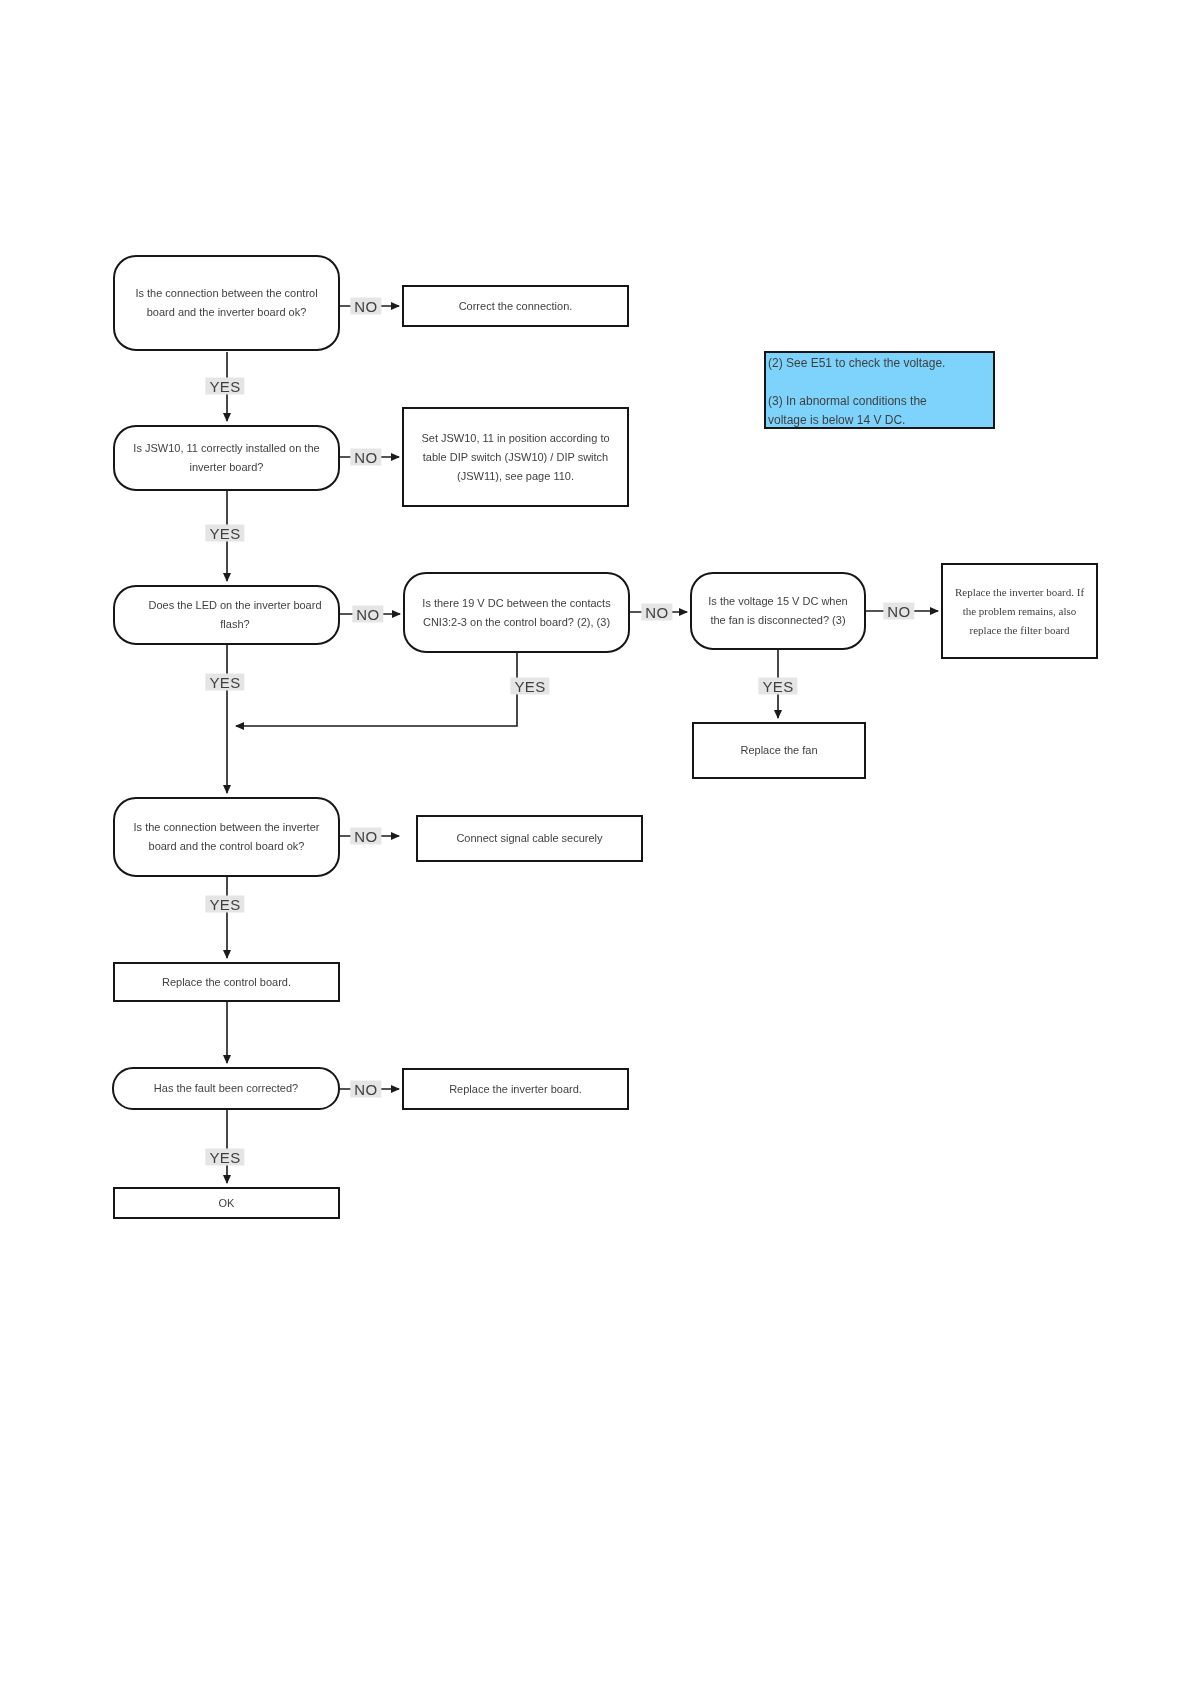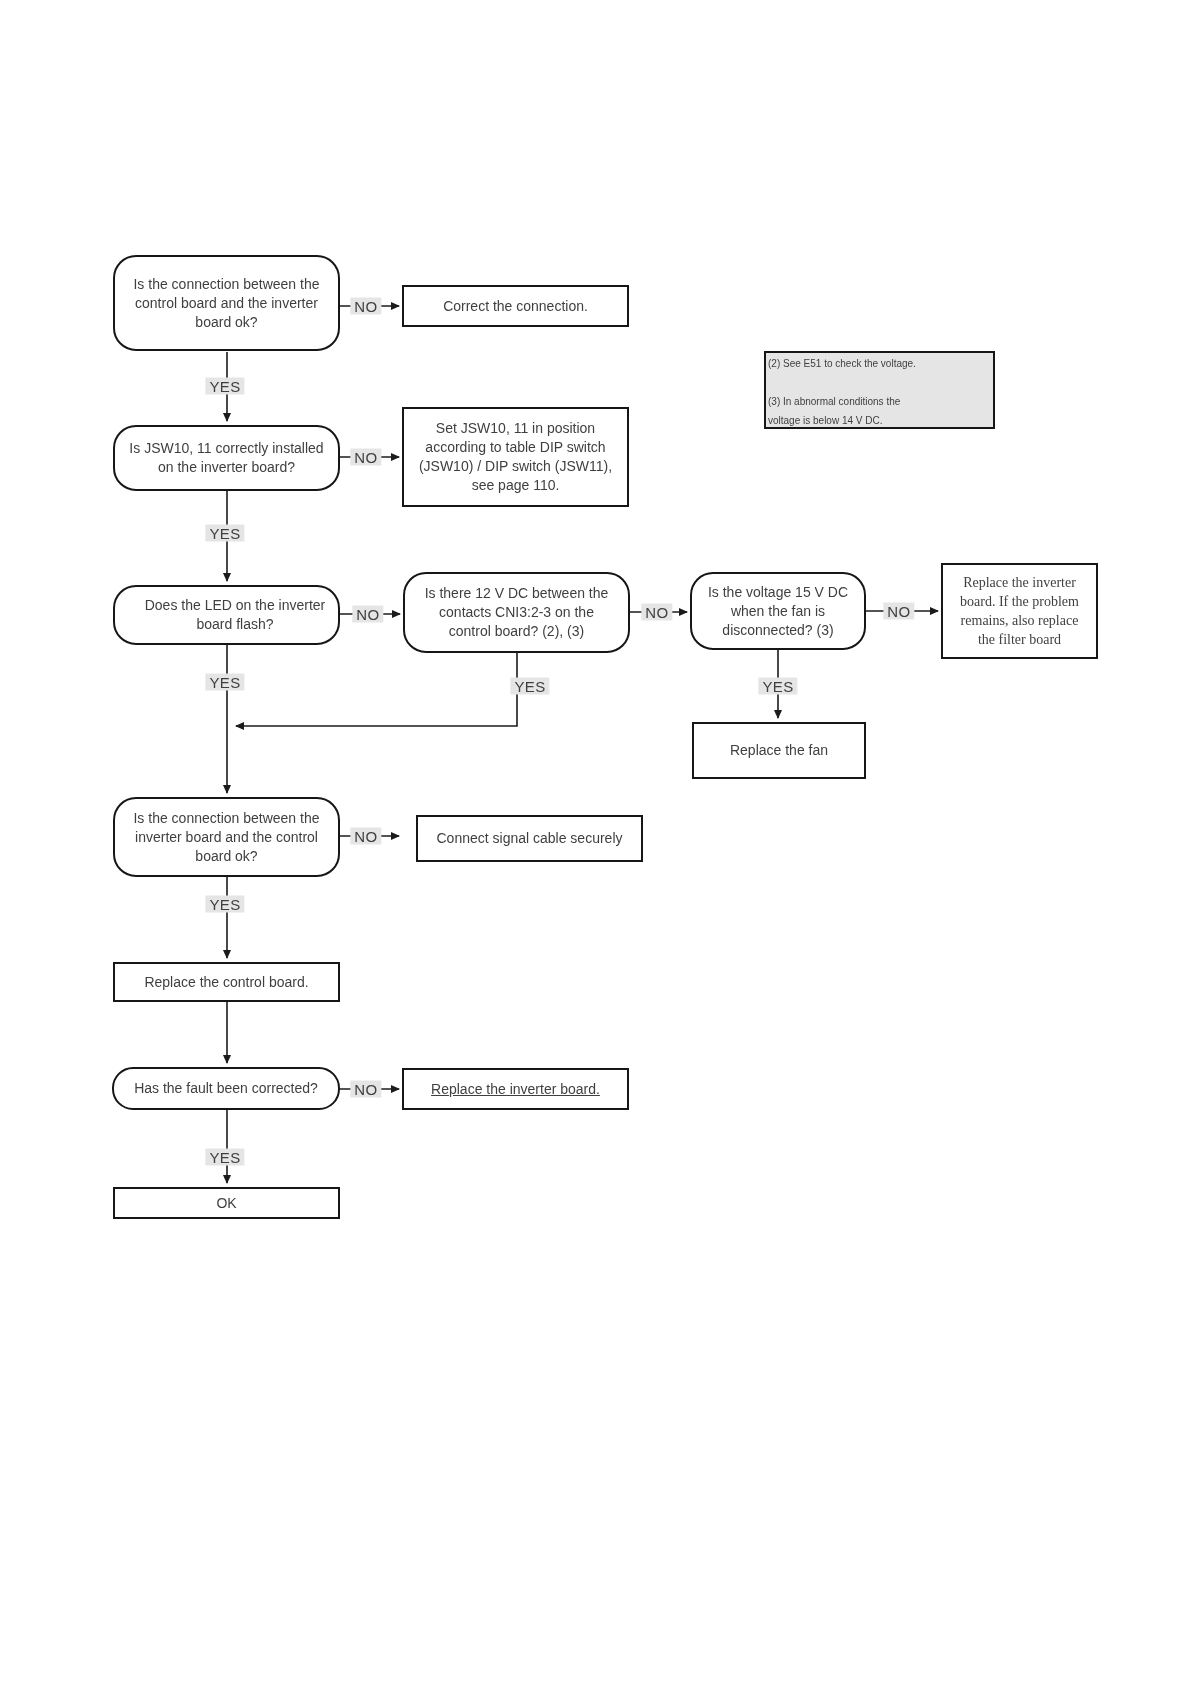--- a/index.html
+++ b/index.html
@@ -20,21 +20,21 @@
     left: 0;
     top: 0;
   }
   .node {
     position: absolute;
     display: flex;
     align-items: center;
     justify-content: center;
     text-align: center;
     color: #3f3f3f;
-    font-size: 14px;
+    font-size: 11px;
     line-height: 19px;
     background: #ffffff;
     box-sizing: border-box;
   }
   .decision {
     border: 2.2px solid #161616;
     border-radius: 23px;
     padding: 4px 12px;
   }
   .pill {
@@ -50,23 +50,23 @@
     background: #e5e5e5;
     padding: 0 4px;
     color: #3f3f3f;
     font-size: 15px;
     letter-spacing: 0.4px;
     white-space: nowrap;
   }
   .note {
     position: absolute;
     border: 2px solid #161616;
-    background: #e5e5e5;
+    background: #7dd3fc;
     color: #3f3f3f;
-    font-size: 10px;
+    font-size: 12px;
     line-height: 19px;
     padding: 1px 0 0 2px;
     box-sizing: border-box;
     text-align: left;
   }
   .note .spacer { height: 19px; }
 </style>
 </head>
 <body>
 
@@ -107,37 +107,37 @@
 
   <div class="note" style="left:764px; top:351px; width:231px; height:78px;">
     <div>(2) See E51 to check the voltage.</div>
     <div class="spacer"></div>
     <div>(3) In abnormal conditions the</div>
     <div>voltage is below 14 V DC.</div>
   </div>
 
   <div class="node decision" style="left:113px; top:585px; width:227px; height:60px;padding-left:29px;">Does the LED on the inverter board flash?</div>
 
-  <div class="node decision" style="left:403px; top:572px; width:227px; height:81px;">Is there 12 V DC between the contacts CNI3:2-3 on the control board? (2), (3)</div>
+  <div class="node decision" style="left:403px; top:572px; width:227px; height:81px;">Is there 19 V DC between the contacts CNI3:2-3 on the control board? (2), (3)</div>
 
   <div class="node decision" style="left:690px; top:572px; width:176px; height:78px;">Is the voltage 15 V DC when the fan is disconnected? (3)</div>
 
   <div class="node action" style="left:941px; top:563px; width:157px; height:96px;font-family:Liberation Serif, serif;">Replace the inverter board. If the problem remains, also replace the filter board</div>
 
   <div class="node action" style="left:692px; top:722px; width:174px; height:57px;">Replace the fan</div>
 
   <div class="node decision" style="left:113px; top:797px; width:227px; height:80px;">Is the connection between the inverter board and the control board ok?</div>
 
   <div class="node action" style="left:416px; top:815px; width:227px; height:47px;">Connect signal cable securely</div>
 
   <div class="node action" style="left:113px; top:962px; width:227px; height:40px;">Replace the control board.</div>
 
   <div class="node decision pill" style="left:112px; top:1067px; width:228px; height:43px;">Has the fault been corrected?</div>
 
-  <div class="node action" style="left:402px; top:1068px; width:227px; height:42px;text-decoration:underline;">Replace the inverter board.</div>
+  <div class="node action" style="left:402px; top:1068px; width:227px; height:42px;">Replace the inverter board.</div>
 
   <div class="node action" style="left:113px; top:1187px; width:227px; height:32px;">OK</div>
 
   <div class="lbl" style="left:366px; top:306px;">NO</div>
   <div class="lbl" style="left:225px; top:386px;">YES</div>
   <div class="lbl" style="left:366px; top:457px;">NO</div>
   <div class="lbl" style="left:225px; top:533px;">YES</div>
   <div class="lbl" style="left:368px; top:614px;">NO</div>
   <div class="lbl" style="left:657px; top:612px;">NO</div>
   <div class="lbl" style="left:899px; top:611px;">NO</div>

